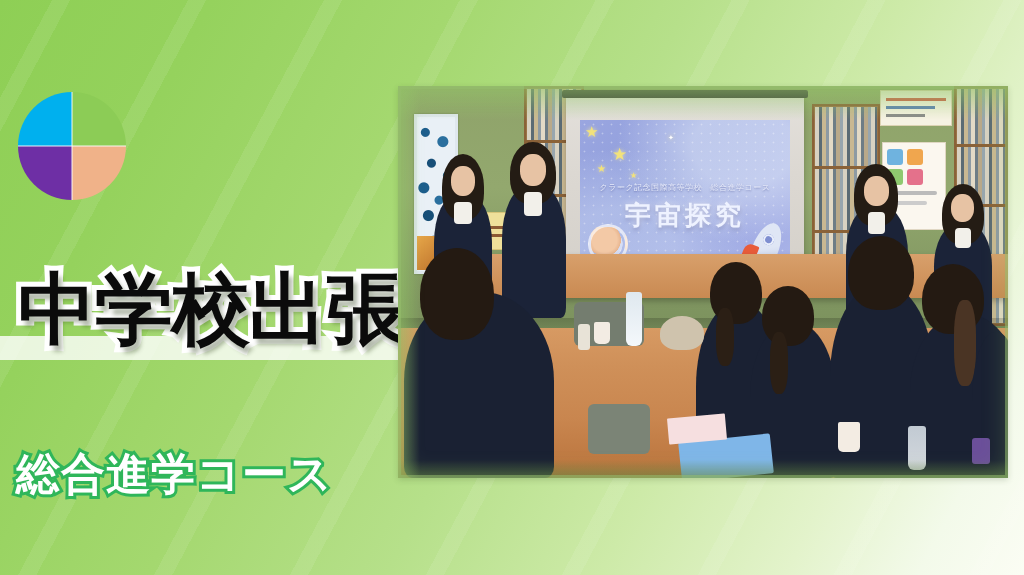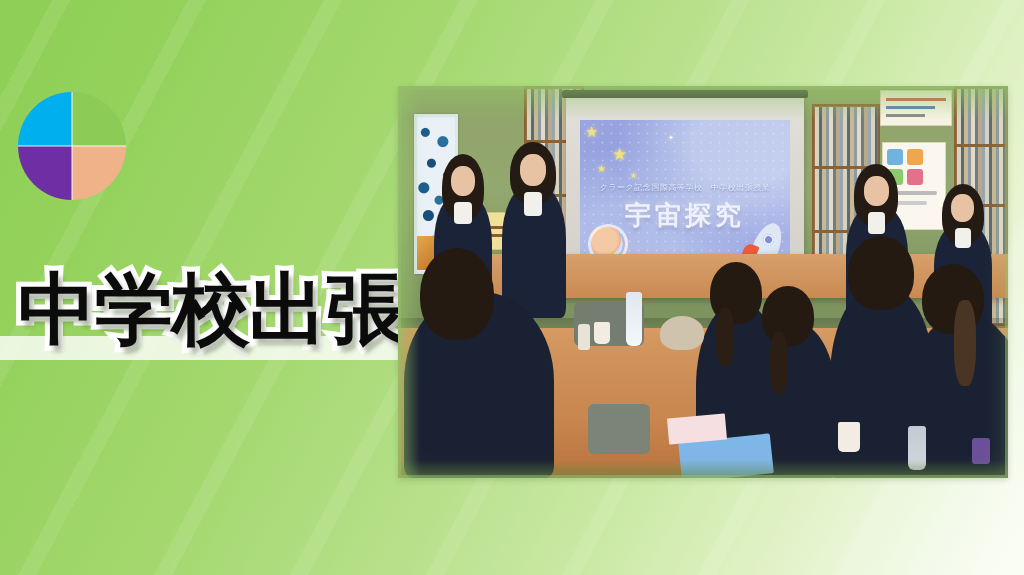--- a/index.html
+++ b/index.html
@@ -325,20 +325,21 @@
     <i class="q-bl"></i>
     <i class="q-br"></i>
   </div>
 
 
   <div id="band"></div>
 
   <div id="headline">中学校出張授業</div>
 
   <div id="course">
+    <span class="ln">総合進学コース</span>
   </div>
 
   <div id="photo">
 
     <div class="layer wall"></div>
 
     <div class="poster-blue"></div>
     <div class="sign-y">
         <i></i>
         <i></i>
@@ -378,21 +379,21 @@
 
     <div class="screen">
       <div class="bar"></div>
       <div class="slide">
         <div class="dots"></div>
         <span class="star s1">★</span>
         <span class="star s2">★</span>
         <span class="star s3">★</span>
         <span class="star s4">★</span>
         <span class="star s5">✦</span>
-        <div class="subline">クラーク記念国際高等学校　中学校出張授業</div>
+        <div class="subline">クラーク記念国際高等学校　総合進学コース</div>
         <div class="bigtitle">宇宙探究</div>
         <div class="helmet"></div>
         <div class="rocket"></div>
       </div>
     </div>
 
     <div class="table2"></div>
     <div class="tableshadow"></div>
     <div class="table"></div>
 

